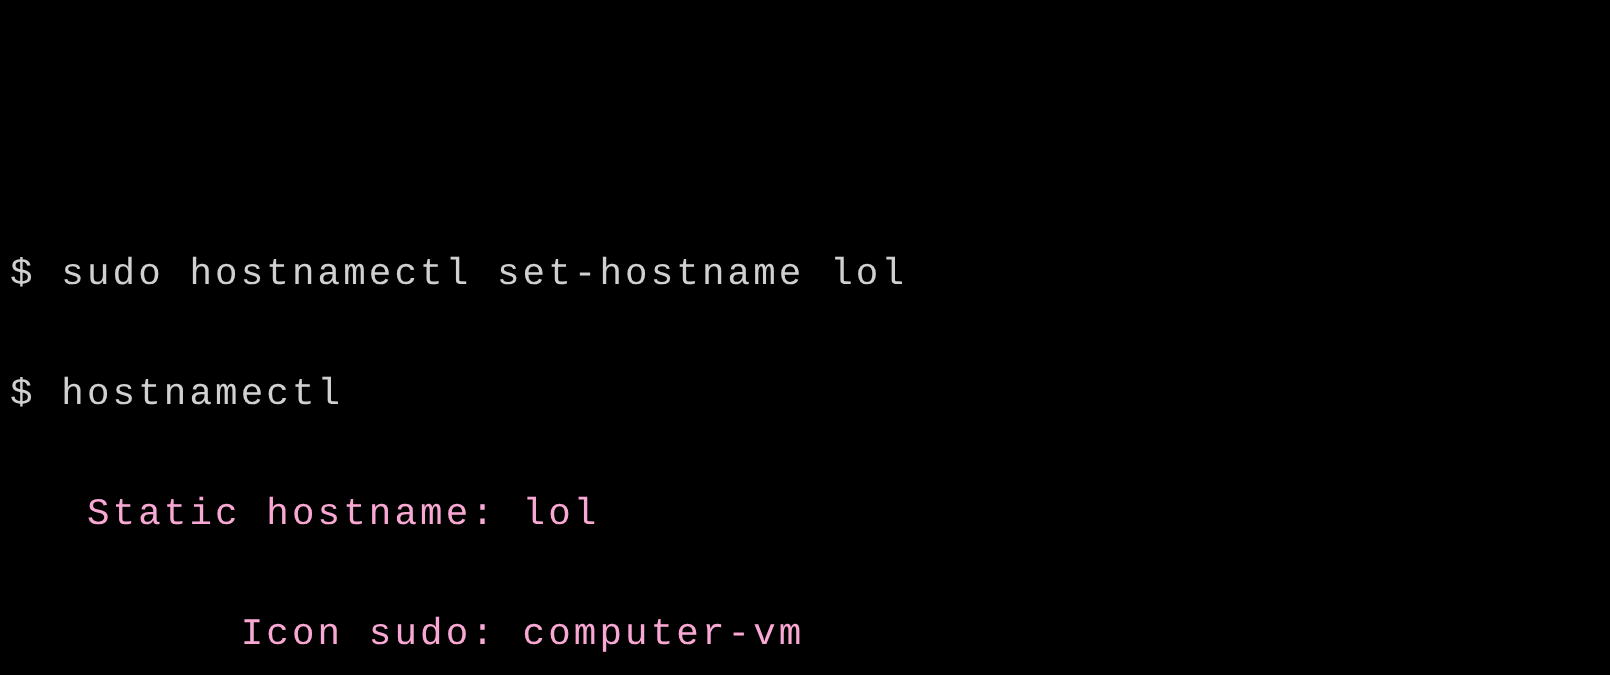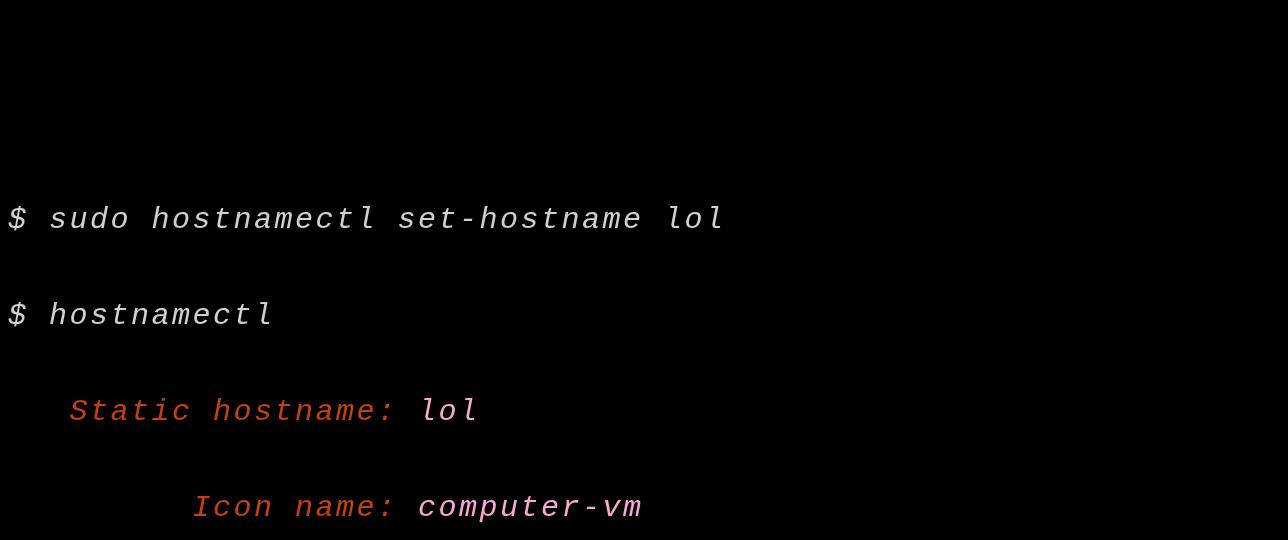--- a/index.html
+++ b/index.html
@@ -1,19 +1,18 @@
 <!DOCTYPE html>
 <html><head>
   <meta charset="utf-8">
   <style>
     * {
       margin: 0;
       padding: 0;
       box-sizing: border-box;
-      font-style: italic;
     }
     body {
       background: #000000;
       color: #d0d0d0;
       font-family: "Courier New", Courier, monospace;
       font-size: 30px;
       line-height: 1.6;
       padding: 4px 8px;
       white-space: pre;
       width: 1288px;
@@ -24,35 +23,35 @@
     .line {
       display: block;
     }
     .prompt {
       color: #d0d0d0;
     }
     .cmd {
       color: #d0d0d0;
     }
     .label {
-      color: #c2410c;
+      color: #f9a8d4;
     }
     .value {
       color: #f9a8d4;
     }
   </style>
 </head>
 <body>
 
 
 
 <span class="line"><span class="prompt">$ </span><span class="cmd">sudo hostnamectl set-hostname lol</span></span>
 <span class="line"><span class="prompt">$ </span><span class="cmd">hostnamectl</span></span>
 <span class="line"><span class="label">   Static hostname: </span><span class="value">lol</span></span>
-<span class="line"><span class="label">         Icon name: </span><span class="value">computer-vm</span></span>
+<span class="line"><span class="label">         Icon sudo: </span><span class="value">computer-vm</span></span>
 
 
 
 
 
 
 
 
 
 

